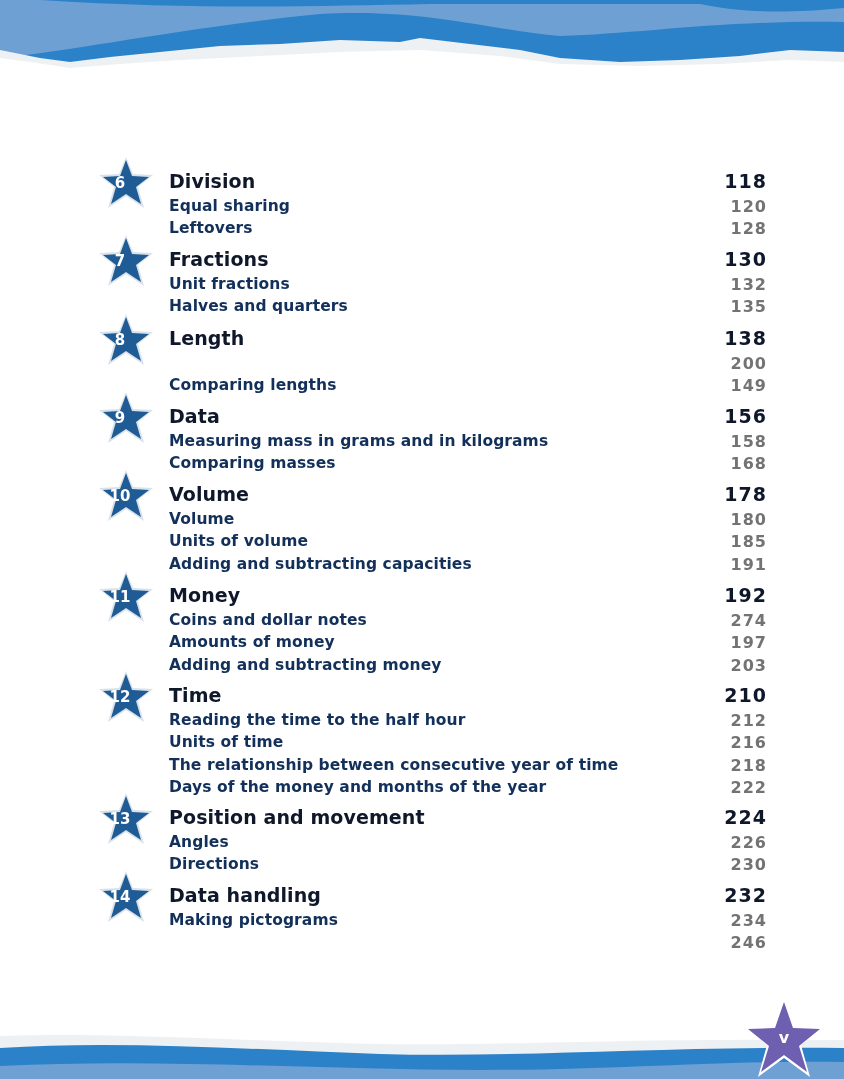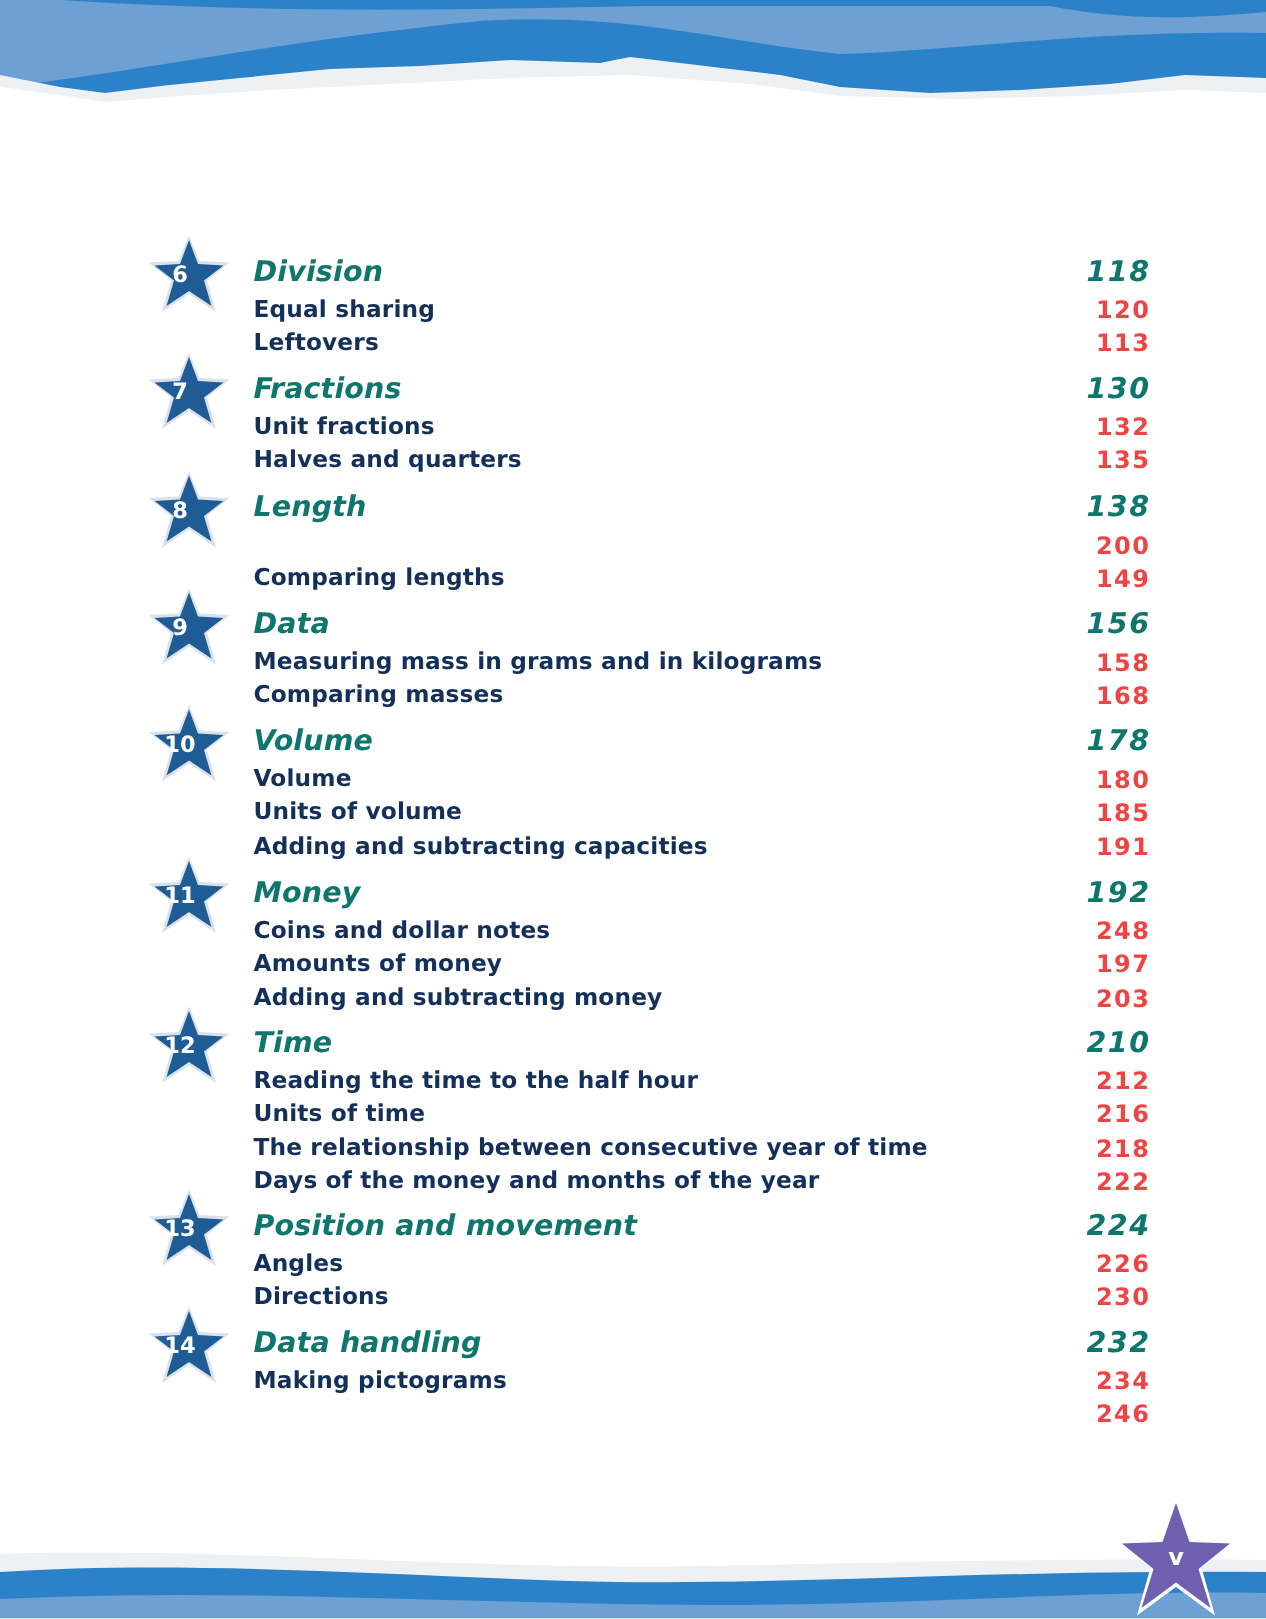--- a/index.html
+++ b/index.html
@@ -10,22 +10,22 @@
   #top-band { top:0; height:70px; }
   #bottom-band { top:1020px; height:59px; }
   .toc { position:absolute; left:0; top:0; width:844px; }
   .chapter { position:absolute; left:0; width:844px; }
   .star { position:absolute; left:98px; width:56px; height:54px; }
   .star svg { width:56px; height:54px; display:block; }
   .star-num { position:absolute; left:0; top:0; width:44px; height:54px; line-height:54px; text-align:center;
               color:#ffffff; font-weight:bold; font-size:15px; }
   .row { position:absolute; left:169px; width:598px; height:22px; }
   .row .t { position:absolute; left:0; top:0; white-space:nowrap; color:#12305a; font-weight:bold; font-size:15.5px; letter-spacing:0.1px; }
-  .row .p { position:absolute; right:0; top:0; color:#ef4444; font-weight:bold; font-size:16px; letter-spacing:1px; }
-  .row.head .t, .row.head .p { color:#0f766e; font-size:19px;font-style:italic; }
+  .row .p { position:absolute; right:0; top:0; color:#737373; font-weight:bold; font-size:16px; letter-spacing:1px; }
+  .row.head .t, .row.head .p { color:#0f172a; font-size:19px; }
   .page-star { position:absolute; left:741px; top:995px; width:86px; height:84px; }
   .page-star svg { width:86px; height:84px; display:block; }
   .page-num { position:absolute; left:0; top:0; width:86px; height:84px; line-height:86px; text-align:center;
               color:#fff; font-weight:bold; font-size:16px; }
 </style>
 </head>
 <body>
 
 <div id="top-band" class="band">
   <svg width="844" height="70" viewBox="0 0 844 70">
@@ -49,21 +49,21 @@
       <div class="row head" style="top:0">
         <span class="t">Division</span>
         <span class="p">118</span>
       </div>
       <div class="row" style="top:27px">
         <span class="t">Equal sharing</span>
         <span class="p">120</span>
       </div>
       <div class="row" style="top:49.3px">
         <span class="t">Leftovers</span>
-        <span class="p">113</span>
+        <span class="p">128</span>
       </div>
     </div>
     <div class="chapter" style="top: 248px;">
       <div class="star" style="top:-14px">
         <svg viewBox="0 0 56 54">
           <polygon points="28,1 35,18 55,19 40,31 46,52 28,40 10,52 16,31 1,19 21,18" fill="#d9e2ea"></polygon>
           <polygon points="28,4 34,20 51,21 38,31 43,48 28,38 13,48 18,31 5,21 22,20" fill="#1f5b95"></polygon>
         </svg>
         <span class="star-num">7</span>
       </div>
@@ -153,21 +153,21 @@
           <polygon points="28,4 34,20 51,21 38,31 43,48 28,38 13,48 18,31 5,21 22,20" fill="#1f5b95"></polygon>
         </svg>
         <span class="star-num">11</span>
       </div>
       <div class="row head" style="top:0">
         <span class="t">Money</span>
         <span class="p">192</span>
       </div>
       <div class="row" style="top:27px">
         <span class="t">Coins and dollar notes</span>
-        <span class="p">248</span>
+        <span class="p">274</span>
       </div>
       <div class="row" style="top:49.3px">
         <span class="t">Amounts of money</span>
         <span class="p">197</span>
       </div>
       <div class="row" style="top:71.6px">
         <span class="t">Adding and subtracting money</span>
         <span class="p">203</span>
       </div>
     </div>

